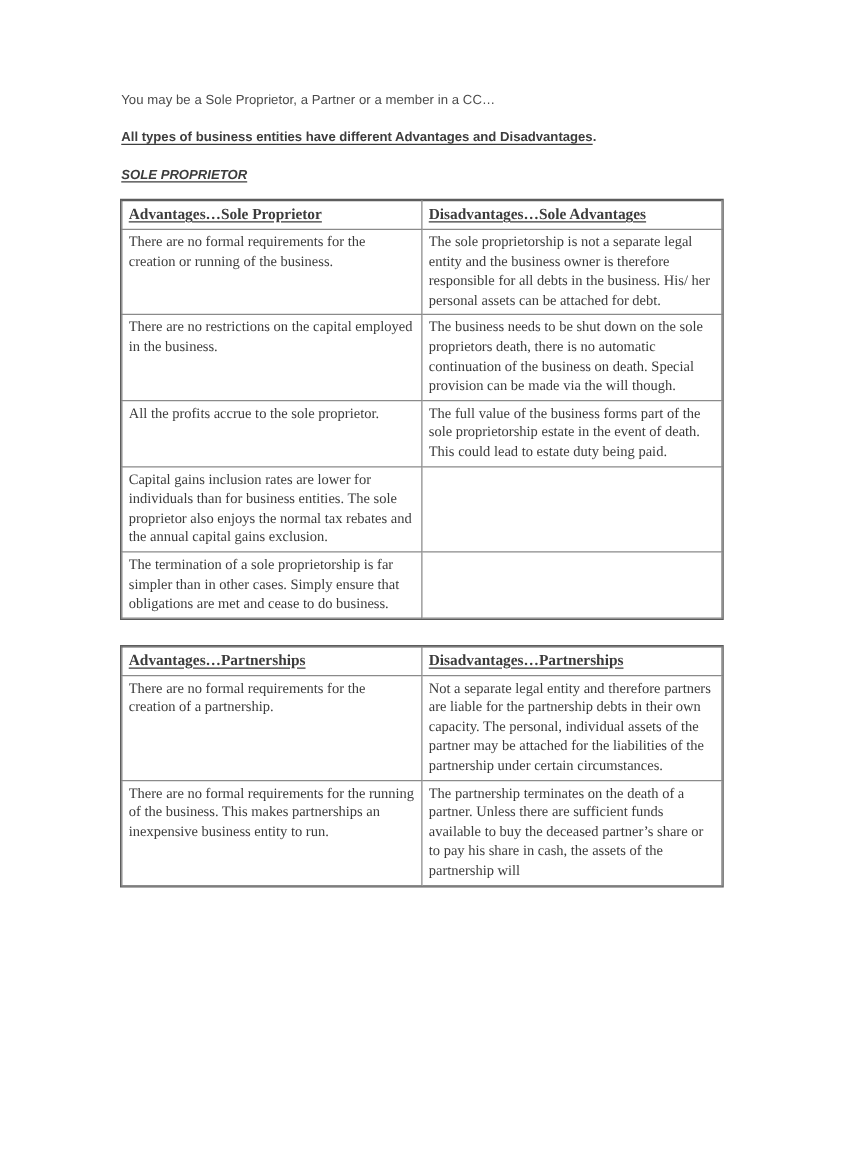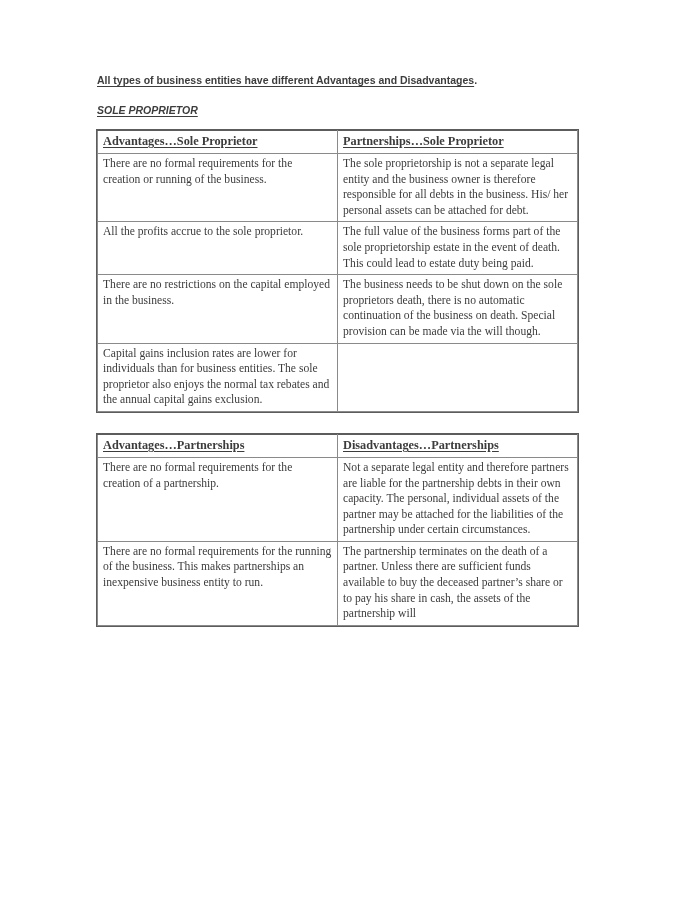--- a/index.html
+++ b/index.html
@@ -114,52 +114,57 @@
   .spacer-22 { height: 22px; }
 
   .cell-empty { }
 </style>
 </head>
 <body>
 
 <div class="page">
   <div class="content">
 
+    <p class="para">You may be a Sole Proprietor, a Partner or a member in a CC…</p>
 
     <p class="para-strong"><span class="u">All types of business entities have different Advantages and Disadvantages</span><span>.</span></p>
 
 
     <h2 class="section-heading"><span class="u">SOLE PROPRIETOR</span></h2>
 
     <table class="tbl outer">
       <colgroup>
           <col class="c1">
           <col class="c2">
         </colgroup>
       <thead>
         <tr class="hdrow">
           <th><span class="hd">Advantages…Sole Proprietor</span></th>
-          <th><span class="hd">Partnerships…Sole Proprietor</span></th>
+          <th><span class="hd">Disadvantages…Sole Advantages</span></th>
         </tr>
       </thead>
       <tbody>
         <tr>
           <td>There are no formal requirements for the creation or running of the business.</td>
           <td>The sole proprietorship is not a separate legal entity and the business owner is therefore responsible for all debts in the business. His/ her personal assets can be attached for debt.</td>
         </tr>
         <tr>
+          <td>There are no restrictions on the capital employed in the business.</td>
+          <td>The business needs to be shut down on the sole proprietors death, there is no automatic continuation of the business on death. Special provision can be made via the will though.</td>
+        </tr>
+        <tr>
           <td>All the profits accrue to the sole proprietor.</td>
           <td>The full value of the business forms part of the sole proprietorship estate in the event of death. This could lead to estate duty being paid.</td>
         </tr>
         <tr>
-          <td>There are no restrictions on the capital employed in the business.</td>
-          <td>The business needs to be shut down on the sole proprietors death, there is no automatic continuation of the business on death. Special provision can be made via the will though.</td>
+          <td>Capital gains inclusion rates are lower for individuals than for business entities. The sole proprietor also enjoys the normal tax rebates and the annual capital gains exclusion.</td>
+          <td class="cell-empty"></td>
         </tr>
         <tr>
-          <td>Capital gains inclusion rates are lower for individuals than for business entities. The sole proprietor also enjoys the normal tax rebates and the annual capital gains exclusion.</td>
+          <td>The termination of a sole proprietorship is far simpler than in other cases. Simply ensure that obligations are met and cease to do business.</td>
           <td class="cell-empty"></td>
         </tr>
       </tbody>
     </table>
 
     <div class="spacer-22"></div>
 
 
     <table class="tbl outer">
       <colgroup>

